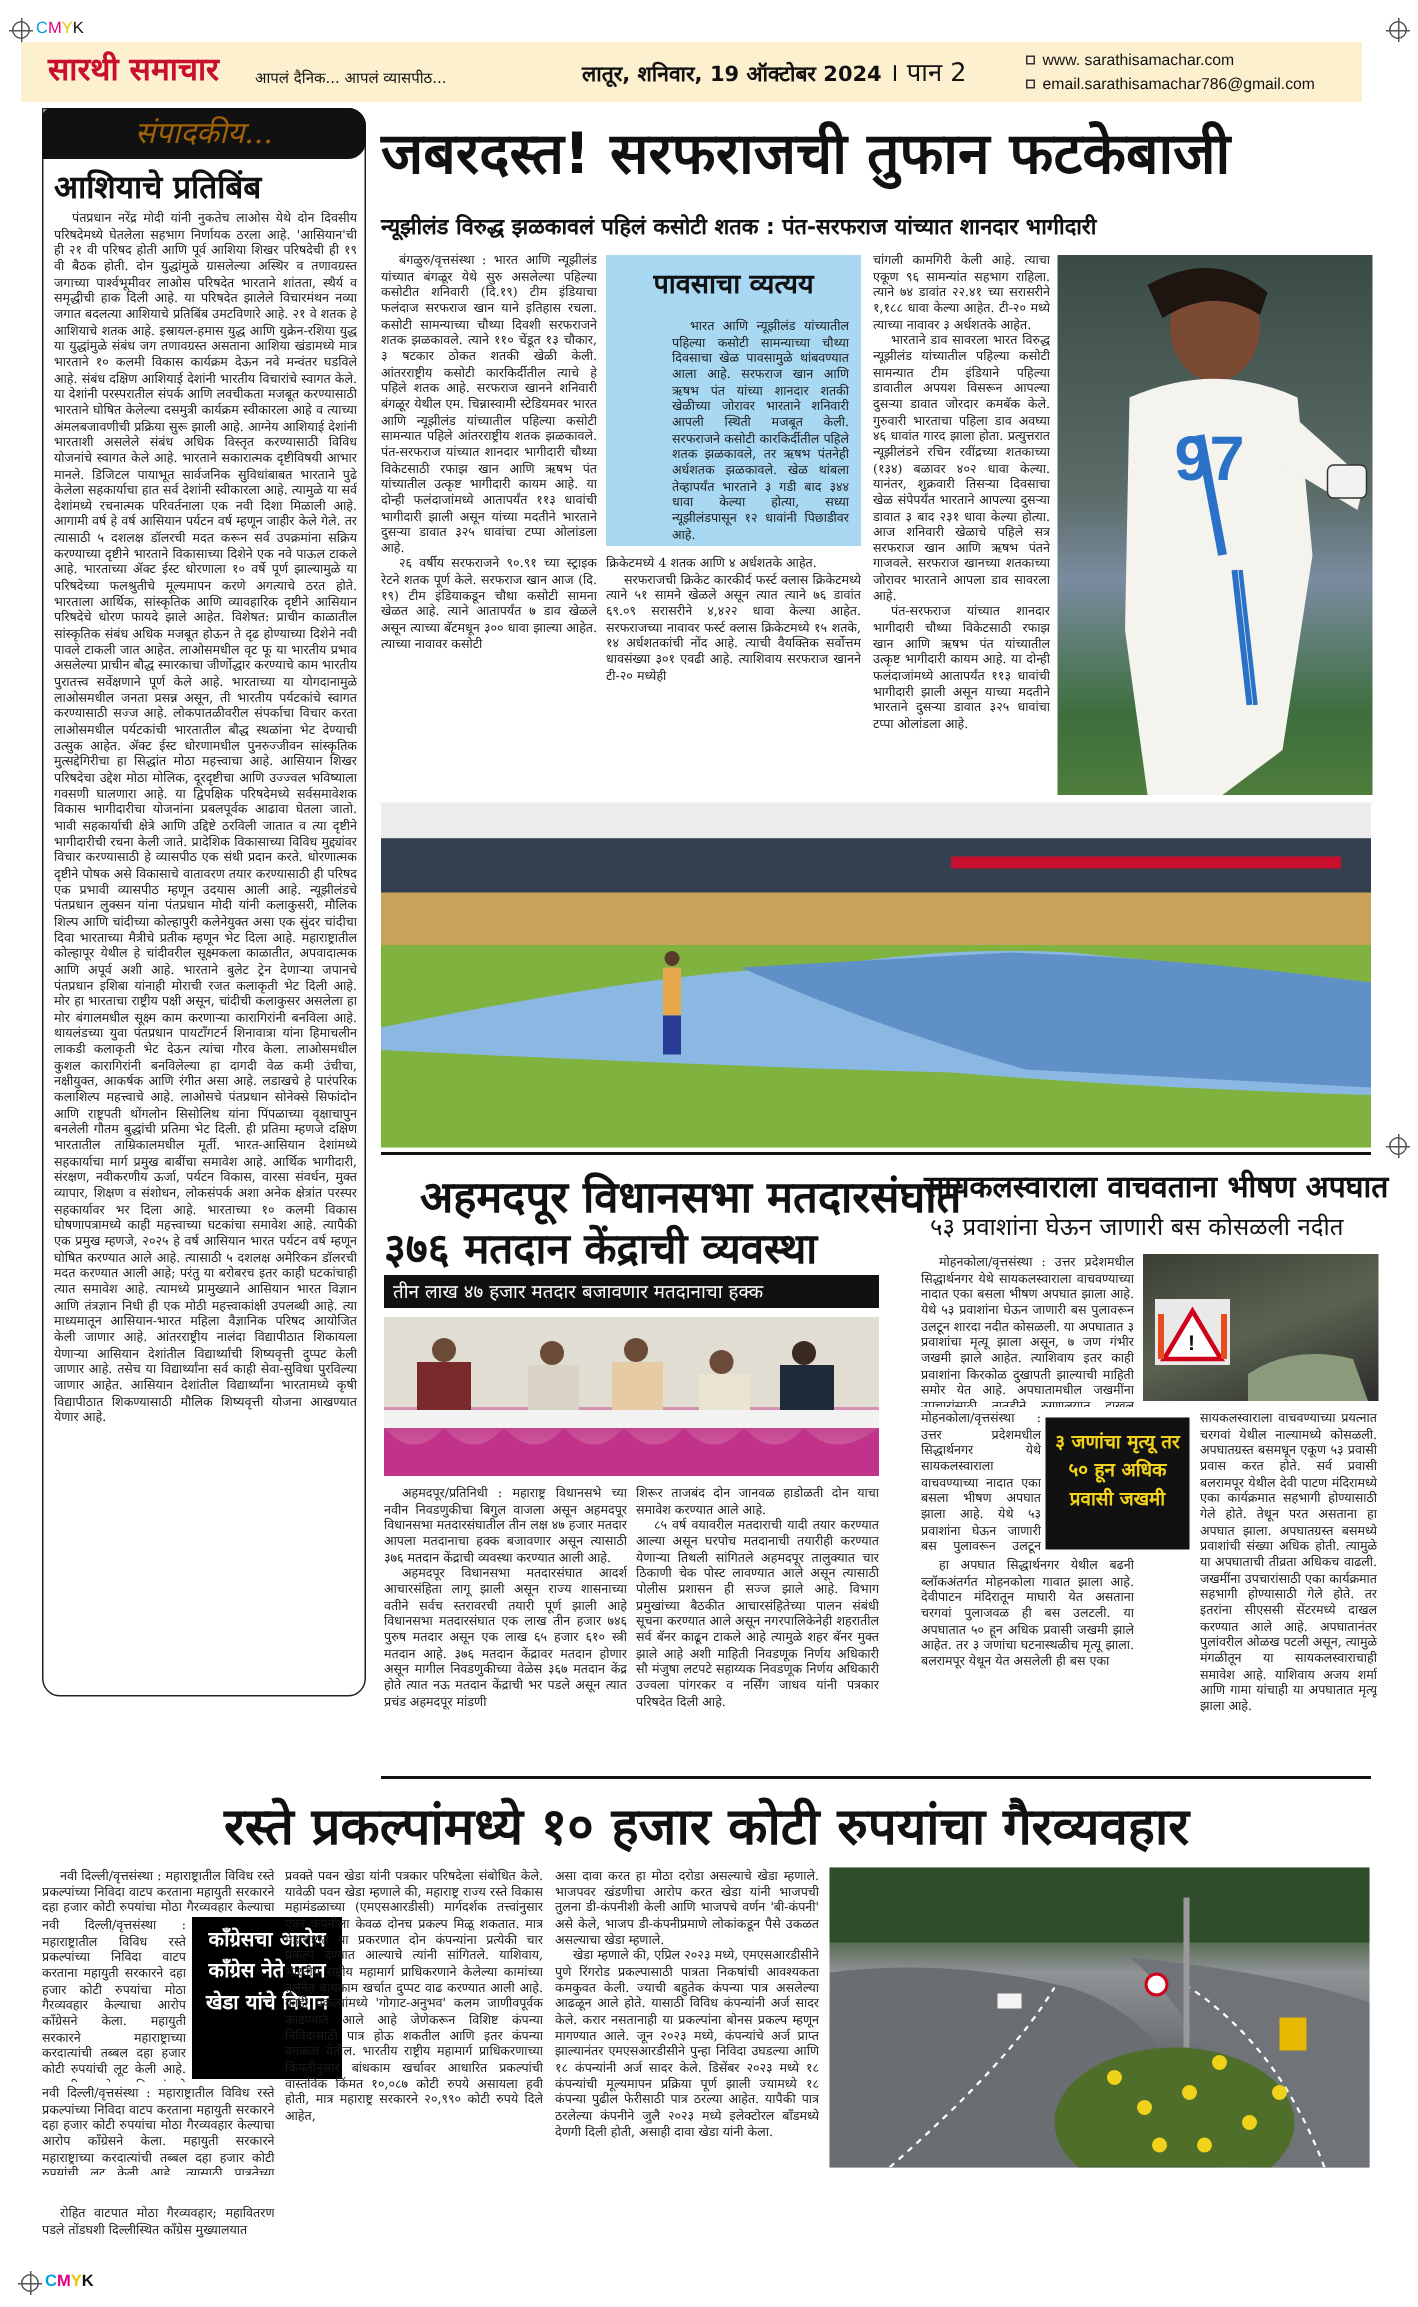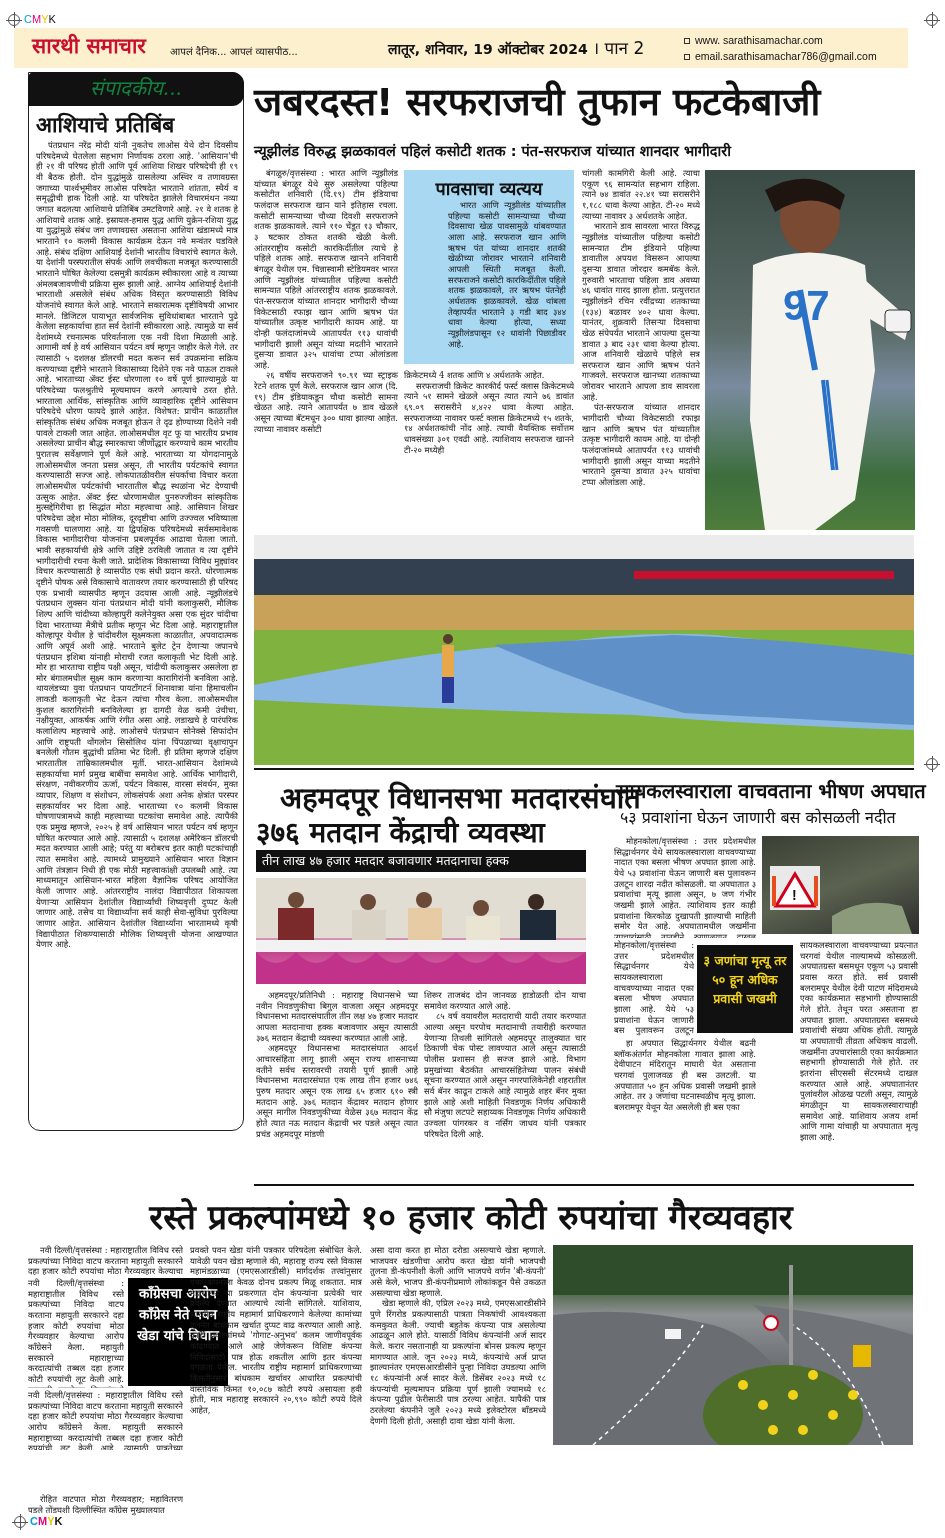--- a/index.html
+++ b/index.html
@@ -14,30 +14,30 @@
 
   .masthead { left: 14px; top: 28px; width: 894px; height: 40px; background: #fdf0cf; }
   .brand { left: 18px; top: 3px; font-family: "DejaVu Sans", sans-serif; font-weight: bold; font-size: 21px; color: #c8102e; }
   .tagline { left: 156px; top: 16px; font-size: 10px; font-family: "DejaVu Sans", sans-serif; }
   .dateline { left: 374px; top: 8px; font-size: 14px; font-family: "DejaVu Sans", sans-serif; font-weight: bold; }
   .dateline .pg { font-size: 17px; font-weight: normal; }
   .contact { left: 670px; top: 4px; font-family: "Liberation Sans", sans-serif; font-size: 10.5px; line-height: 16px; }
   .contact span.b { display:inline-block; width: 6px; height: 6px; border: 1px solid #333; margin-right: 5px; }
 
   .editorial { left: 28px; top: 72px; width: 216px; height: 1059px; border: 1.5px solid #222; border-radius: 0 12px 12px 12px; }
-  .ed-head { left: 28px; top: 72px; width: 216px; height: 34px; background: #111; border-radius: 6px 12px 12px 0; color: #15803d; font-style: italic; font-size: 20px; text-align: center; line-height: 32px; font-family: "DejaVu Serif", serif; }
+  .ed-head { left: 28px; top: 72px; width: 216px; height: 34px; background: #111; border-radius: 6px 12px 12px 0; color: #a16207; font-style: italic; font-size: 20px; text-align: center; line-height: 32px; font-family: "DejaVu Serif", serif; }
   .ed-title { left: 36px; top: 110px; font-size: 21px; font-weight: bold; font-family: "DejaVu Sans", sans-serif; }
   .col-text { font-size: 8.4px; line-height: 10.65px; text-align: justify; color: #1a1a1a; overflow: hidden; }
   .col-text p { text-indent: 12px; }
 
   .main-head { left: 254px; top: 80px; width: 660px; font-family: "DejaVu Sans", sans-serif; font-weight: bold; font-size: 38px; letter-spacing: 0px; line-height: 44px; white-space: nowrap; }
   .sub-head { left: 254px; top: 140px; width: 660px; font-family: "DejaVu Sans", sans-serif; font-size: 14.5px; font-weight: bold; white-space: nowrap; }
 
   .rain-box { left: 404px; top: 170px; width: 170px; height: 194px; background: #a9d8f3; padding: 6px 8px; }
-  .rain-box .rt { font-family: "DejaVu Sans", sans-serif; font-weight: bold; font-size: 18px; text-align: center; margin-bottom: 0; }
+  .rain-box .rt { font-family: "DejaVu Sans", sans-serif; font-weight: bold; font-size: 18px; text-align: center; margin-bottom: 12px; }
   .rain-box .col-text p { text-indent: 12px; }
 
   .photo { overflow: hidden; }
   .photo-player { left: 705px; top: 170px; width: 210px; height: 360px; background: linear-gradient(180deg, #3a4a44 0%, #5c6d6a 45%, #7a8ba0 60%, #3d6e3d 85%, #4f7d3c 100%); }
   .photo-stadium { left: 254px; top: 535px; width: 660px; height: 230px; background: linear-gradient(180deg, #e9e9ea 0%, #2a3344 10%, #4d5666 30%, #b89a55 45%, #7fb240 55%, #86bc3c 100%); }
 
   .hr { height: 2px; background: #111; }
 
   .ahm-h1 { left: 256px; top: 777px; font-family: "DejaVu Sans", sans-serif; font-weight: bold; font-size: 29px; white-space: nowrap; margin-left: 24px; }
   .ahm-h2 { left: 256px; top: 812px; font-family: "DejaVu Sans", sans-serif; font-weight: bold; font-size: 28px; white-space: nowrap; }
@@ -200,21 +200,21 @@
 <div class="abs col-text" style="left:28px;top:1245px;width:155px;height:30px;">
   <p>नवी दिल्ली/वृत्तसंस्था : महाराष्ट्रातील विविध रस्ते प्रकल्पांच्या निविदा वाटप करताना महायुती सरकारने दहा हजार कोटी रुपयांचा मोठा गैरव्यवहार केल्याचा आरोप काँग्रेसने केला. महायुती सरकारने महाराष्ट्राच्या करदात्यांची तब्बल दहा हजार कोटी रुपयांची लूट केली आहे. त्यासाठी पात्रतेच्या निकषांमध्ये अशा प्रकारे बदल करण्यात आला की केवळ दोन विशिष्ट कंपन्यांना निविदा काढता आल्या, असाही दावा काँग्रेस पक्षाने केला. तसेच निवडणुकीनंतर महाराष्ट्रात महाविकास आघाडीचे सरकार आल्यानंतर या सर्व प्रकल्पांची चौकशी केली जाईल आणि कोणालाही सोडले जाणार नाही, असा इशाराही काँग्रेसने दिला.</p>
 </div>
 <div class="abs col-text" style="left:28px;top:1278px;width:96px;height:110px;">
   <p style="text-indent:0">नवी दिल्ली/वृत्तसंस्था : महाराष्ट्रातील विविध रस्ते प्रकल्पांच्या निविदा वाटप करताना महायुती सरकारने दहा हजार कोटी रुपयांचा मोठा गैरव्यवहार केल्याचा आरोप काँग्रेसने केला. महायुती सरकारने महाराष्ट्राच्या करदात्यांची तब्बल दहा हजार कोटी रुपयांची लूट केली आहे. त्यासाठी पात्रतेच्या निकषांमध्ये अशा प्रकारे बदल करण्यात आला की केवळ दोन विशिष्ट कंपन्यांना निविदा काढता आल्या, असाही दावा काँग्रेस पक्षाने केला. तसेच निवडणुकीनंतर महाराष्ट्रात महाविकास आघाडीचे सरकार आल्यानंतर या सर्व प्रकल्पांची चौकशी केली जाईल आणि कोणालाही सोडले जाणार नाही, असा इशाराही काँग्रेसने दिला.</p>
 </div>
 <div class="abs cong-box">काँग्रेसचा आरोप काँग्रेस नेते पवन खेडा यांचे विधान</div>
 <div class="abs col-text" style="left:28px;top:1390px;width:155px;height:60px;">
   <p style="text-indent:0">नवी दिल्ली/वृत्तसंस्था : महाराष्ट्रातील विविध रस्ते प्रकल्पांच्या निविदा वाटप करताना महायुती सरकारने दहा हजार कोटी रुपयांचा मोठा गैरव्यवहार केल्याचा आरोप काँग्रेसने केला. महायुती सरकारने महाराष्ट्राच्या करदात्यांची तब्बल दहा हजार कोटी रुपयांची लूट केली आहे. त्यासाठी पात्रतेच्या निकषांमध्ये अशा प्रकारे बदल करण्यात आला की केवळ दोन विशिष्ट कंपन्यांना निविदा काढता आल्या, असाही दावा काँग्रेस पक्षाने केला. तसेच निवडणुकीनंतर महाराष्ट्रात महाविकास आघाडीचे सरकार आल्यानंतर या सर्व प्रकल्पांची चौकशी केली जाईल आणि कोणालाही सोडले जाणार नाही, असा इशाराही काँग्रेसने दिला.</p>
 </div>
-<div class="abs col-text" style="left:28px;top:1470px;width:155px;height:24px;margin-top:24px;">
+<div class="abs col-text" style="left:28px;top:1470px;width:155px;height:24px;">
   <p>रोहित वाटपात मोठा गैरव्यवहार; महावितरण पडले तोंडघशी दिल्लीस्थित काँग्रेस मुख्यालयात</p>
 </div>
 <div class="abs col-text" style="left:190px;top:1245px;width:172px;height:250px;">
   <p style="text-indent:0">प्रवक्ते पवन खेडा यांनी पत्रकार परिषदेला संबोधित केले. यावेळी पवन खेडा म्हणाले की, महाराष्ट्र राज्य रस्ते विकास महामंडळाच्या (एमएसआरडीसी) मार्गदर्शक तत्त्वांनुसार एका कंपनीला केवळ दोनच प्रकल्प मिळू शकतात. मात्र महाराष्ट्रात या प्रकरणात दोन कंपन्यांना प्रत्येकी चार प्रकल्प देण्यात आल्याचे त्यांनी सांगितले. याशिवाय, भारतीय राष्ट्रीय महामार्ग प्राधिकरणाने केलेल्या कामांच्या तुलनेत बांधकाम खर्चात दुप्पट वाढ करण्यात आली आहे. काही प्रकल्पांमध्ये 'गोगाट-अनुभव' कलम जाणीवपूर्वक काढण्यात आले आहे जेणेकरून विशिष्ट कंपन्या निविदांसाठी पात्र होऊ शकतील आणि इतर कंपन्या वगळता येतील. भारतीय राष्ट्रीय महामार्ग प्राधिकरणाच्या किंमतीनुसार बांधकाम खर्चावर आधारित प्रकल्पांची वास्तविक किंमत १०,०८७ कोटी रुपये असायला हवी होती, मात्र महाराष्ट्र सरकारने २०,९९० कोटी रुपये दिले आहेत,</p>
 </div>
 <div class="abs col-text" style="left:370px;top:1245px;width:176px;height:250px;">
   <p style="text-indent:0">असा दावा करत हा मोठा दरोडा असल्याचे खेडा म्हणाले. भाजपवर खंडणीचा आरोप करत खेडा यांनी भाजपची तुलना डी-कंपनीशी केली आणि भाजपचे वर्णन 'बी-कंपनी' असे केले, भाजप डी-कंपनीप्रमाणे लोकांकडून पैसे उकळत असल्याचा खेडा म्हणाले.</p>
   <p>खेडा म्हणाले की, एप्रिल २०२३ मध्ये, एमएसआरडीसीने पुणे रिंगरोड प्रकल्पासाठी पात्रता निकषांची आवश्यकता कमकुवत केली. ज्याची बहुतेक कंपन्या पात्र असलेल्या आढळून आले होते. यासाठी विविध कंपन्यांनी अर्ज सादर केले. करार नसतानाही या प्रकल्पांना बोनस प्रकल्प म्हणून मागण्यात आले. जून २०२३ मध्ये, कंपन्यांचे अर्ज प्राप्त झाल्यानंतर एमएसआरडीसीने पुन्हा निविदा उघडल्या आणि १८ कंपन्यांनी अर्ज सादर केले. डिसेंबर २०२३ मध्ये १८ कंपन्यांची मूल्यमापन प्रक्रिया पूर्ण झाली ज्यामध्ये १८ कंपन्या पुढील फेरीसाठी पात्र ठरल्या आहेत. यापैकी पात्र ठरलेल्या कंपनीने जुलै २०२३ मध्ये इलेक्टोरल बॉंडमध्ये देणगी दिली होती, असाही दावा खेडा यांनी केला.</p>
 </div>
 <div class="abs photo photo-road" title="Highway with yellow flowers in median, speed sign 100">

